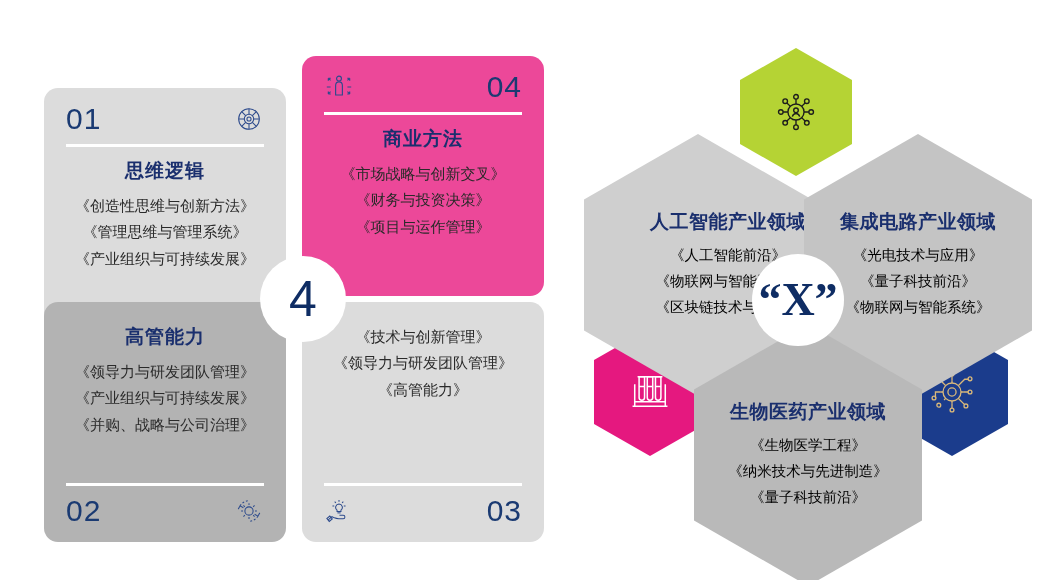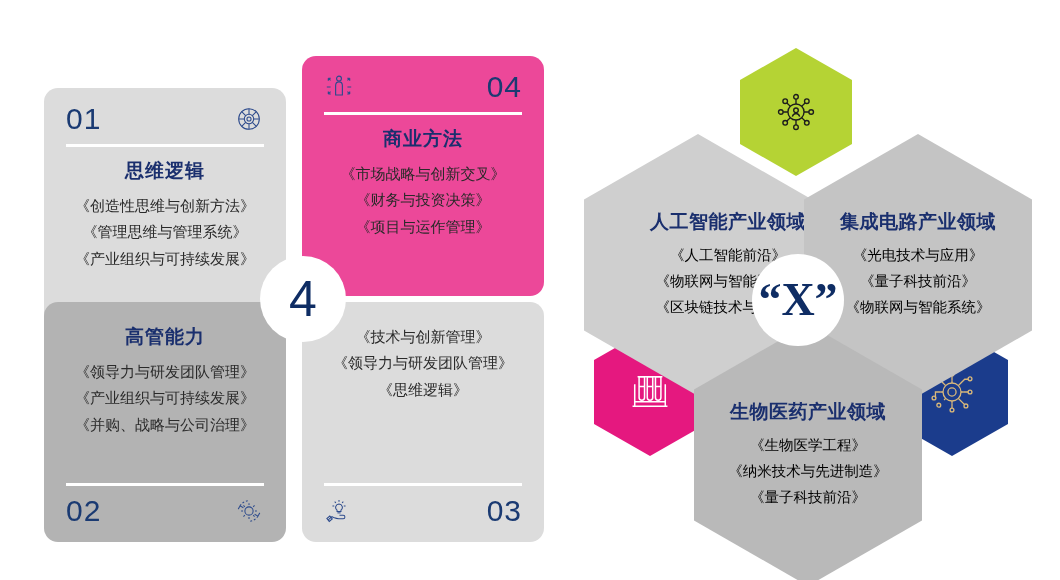--- a/index.html
+++ b/index.html
@@ -135,21 +135,21 @@
           <path d="M27.5 18l-2 3.5-3.5-2"></path>
         </svg>
       </span>
     </div>
   </div>
 
   <div class="card c3">
     <div class="card-body">
       <div class="course">《技术与创新管理》</div>
       <div class="course">《领导力与研发团队管理》</div>
-      <div class="course">《思维逻辑》</div>
+      <div class="course">《高管能力》</div>
     </div>
     <div class="rule"></div>
     <div class="card-foot">
       <span class="ico">
         <svg viewBox="0 0 32 32" fill="none" stroke="#2c4a8c" stroke-width="1.1">
           <path d="M16 8.5a3.6 3.6 0 0 0-2.1 6.5v1.6h4.2V15A3.6 3.6 0 0 0 16 8.5z"></path>
           <path d="M14.3 18h3.4"></path>
           <path d="M16 4.2v2M11.4 6l1.3 1.5M20.6 6l-1.3 1.5M9 10.6h1.9M23 10.6h-1.9"></path>
           <path d="M4.5 25.5l4-3.4 2.6 1.2c1.4.6 3 .9 4.6.9h4.8c1 0 1.8-.8 1.8-1.8s-.8-1.8-1.8-1.8h-4"></path>
           <path d="M3 24l2.6 3.1 3.2-2.6-2.6-3.1z"></path>

